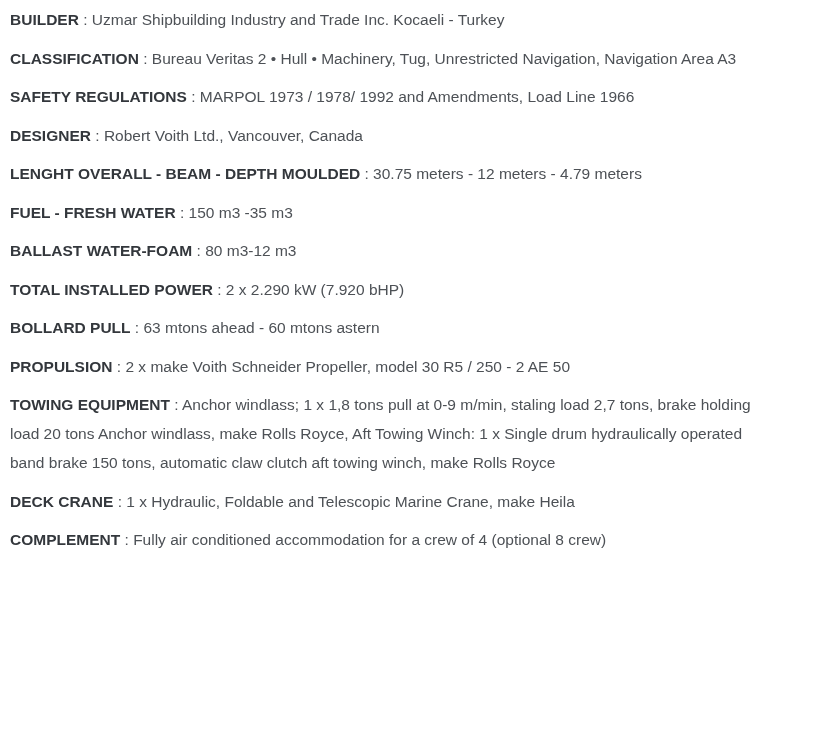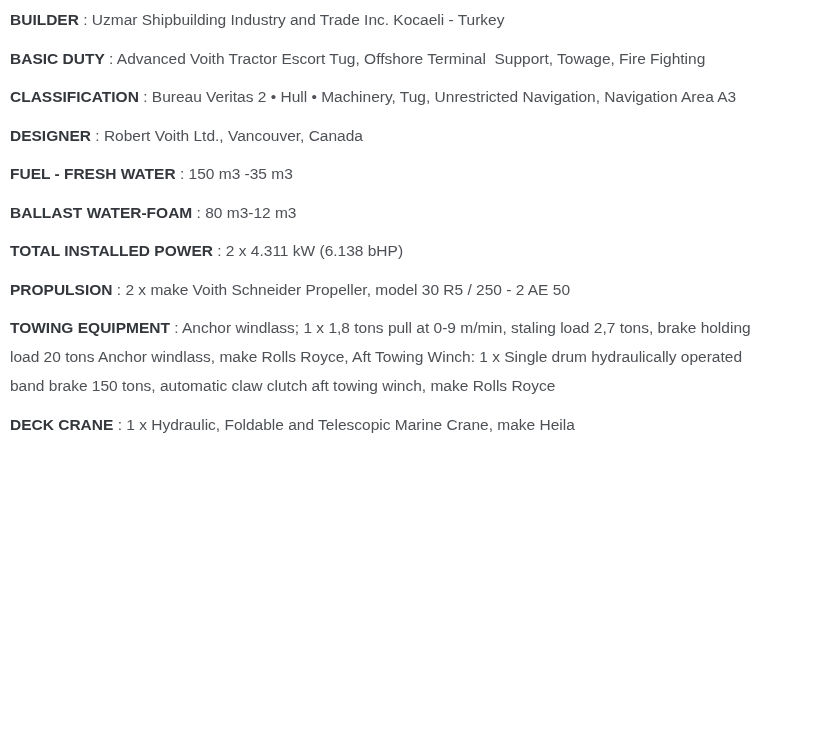--- a/index.html
+++ b/index.html
@@ -37,37 +37,40 @@
     font-weight: 400;
     color: #4d5156;
   }
 </style>
 </head>
 <body>
 
 <main class="spec-sheet">
   <p class="spec-row"><span class="spec-label">BUILDER</span><span class="spec-sep"> : </span><span class="spec-value">Uzmar Shipbuilding Industry and Trade Inc. Kocaeli - Turkey</span></p>
 
-  <p class="spec-row"><span class="spec-label">BASIC DUTY</span><span class="spec-sep"> : </span><span class="spec-value">Advanced Voith Tractor Escort Tug, Offshore Terminal  Support, Towage, Fire Fighting</span></p>
 
   <p class="spec-row"><span class="spec-label">CLASSIFICATION</span><span class="spec-sep"> : </span><span class="spec-value">Bureau Veritas 2 • Hull • Machinery, Tug, Unrestricted Navigation, Navigation Area A3</span></p>
 
+  <p class="spec-row"><span class="spec-label">SAFETY REGULATIONS</span><span class="spec-sep"> : </span><span class="spec-value">MARPOL 1973 / 1978/ 1992 and Amendments, Load Line 1966</span></p>
 
   <p class="spec-row"><span class="spec-label">DESIGNER</span><span class="spec-sep"> : </span><span class="spec-value">Robert Voith Ltd., Vancouver, Canada</span></p>
 
+  <p class="spec-row"><span class="spec-label">LENGHT OVERALL - BEAM - DEPTH MOULDED</span><span class="spec-sep"> : </span><span class="spec-value">30.75 meters - 12 meters - 4.79 meters</span></p>
 
 
   <p class="spec-row"><span class="spec-label">FUEL - FRESH WATER</span><span class="spec-sep"> : </span><span class="spec-value">150 m3 -35 m3</span></p>
 
   <p class="spec-row"><span class="spec-label">BALLAST WATER-FOAM</span><span class="spec-sep"> : </span><span class="spec-value">80 m3-12 m3</span></p>
 
-  <p class="spec-row"><span class="spec-label">TOTAL INSTALLED POWER</span><span class="spec-sep"> : </span><span class="spec-value">2 x 4.311 kW (6.138 bHP)</span></p>
+  <p class="spec-row"><span class="spec-label">TOTAL INSTALLED POWER</span><span class="spec-sep"> : </span><span class="spec-value">2 x 2.290 kW (7.920 bHP)</span></p>
 
+  <p class="spec-row"><span class="spec-label">BOLLARD PULL</span><span class="spec-sep"> : </span><span class="spec-value">63 mtons ahead - 60 mtons astern</span></p>
 
 
 
   <p class="spec-row"><span class="spec-label">PROPULSION</span><span class="spec-sep"> : </span><span class="spec-value">2 x make Voith Schneider Propeller, model 30 R5 / 250 - 2 AE 50</span></p>
 
   <p class="spec-row"><span class="spec-label">TOWING EQUIPMENT</span><span class="spec-sep"> : </span><span class="spec-value">Anchor windlass; 1 x 1,8 tons pull at 0-9 m/min, staling load 2,7 tons, brake holding load 20 tons Anchor windlass, make Rolls Royce, Aft Towing Winch: 1 x Single drum hydraulically operated band brake 150 tons, automatic claw clutch aft towing winch, make Rolls Royce</span></p>
 
   <p class="spec-row"><span class="spec-label">DECK CRANE</span><span class="spec-sep"> : </span><span class="spec-value">1 x Hydraulic, Foldable and Telescopic Marine Crane, make Heila</span></p>
 
+  <p class="spec-row"><span class="spec-label">COMPLEMENT</span><span class="spec-sep"> : </span><span class="spec-value">Fully air conditioned accommodation for a crew of 4 (optional 8 crew)</span></p>
 </main>
 
 </body></html>

